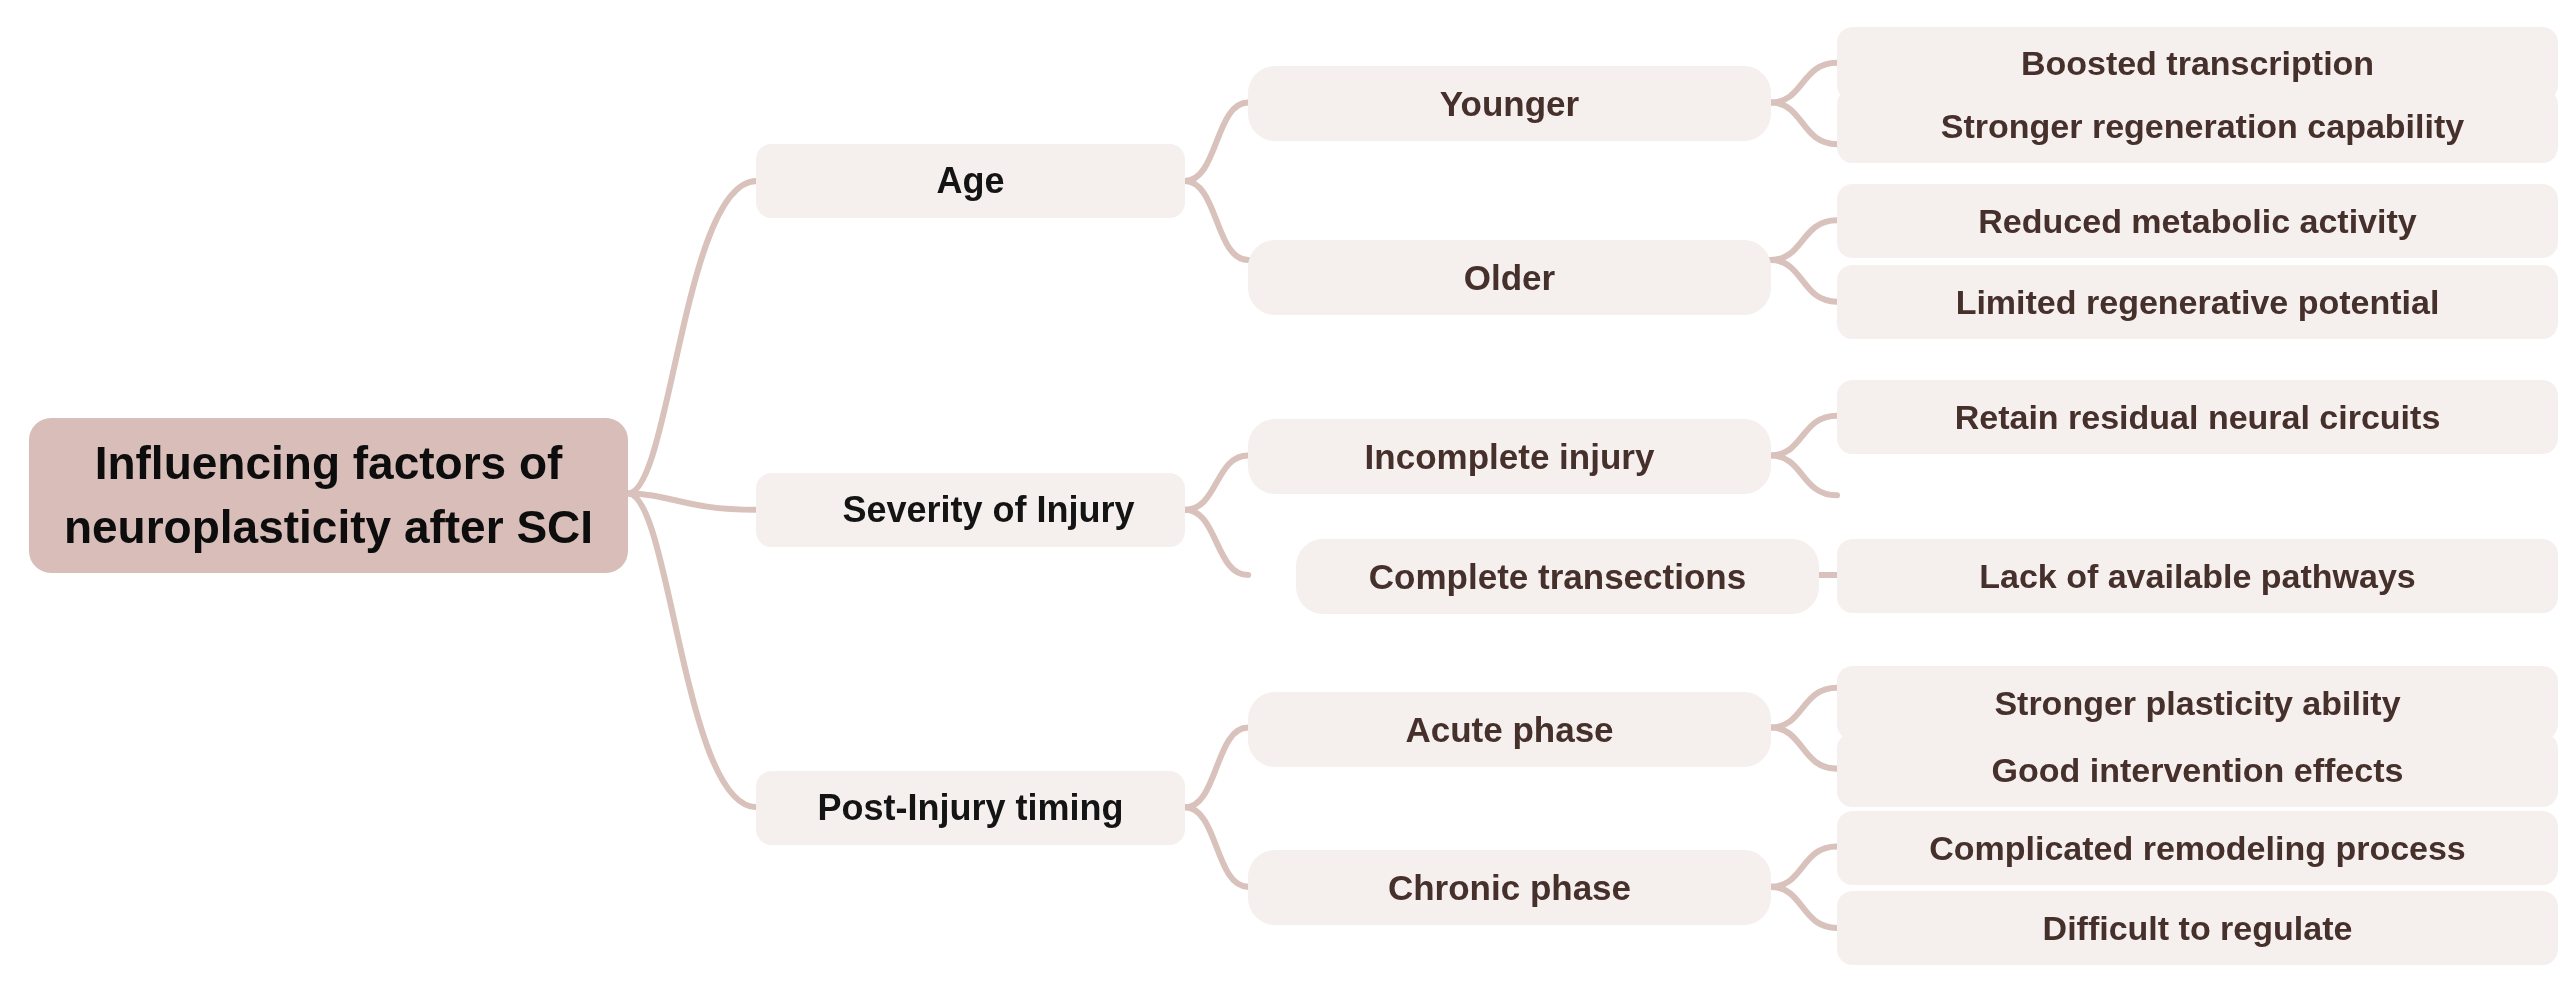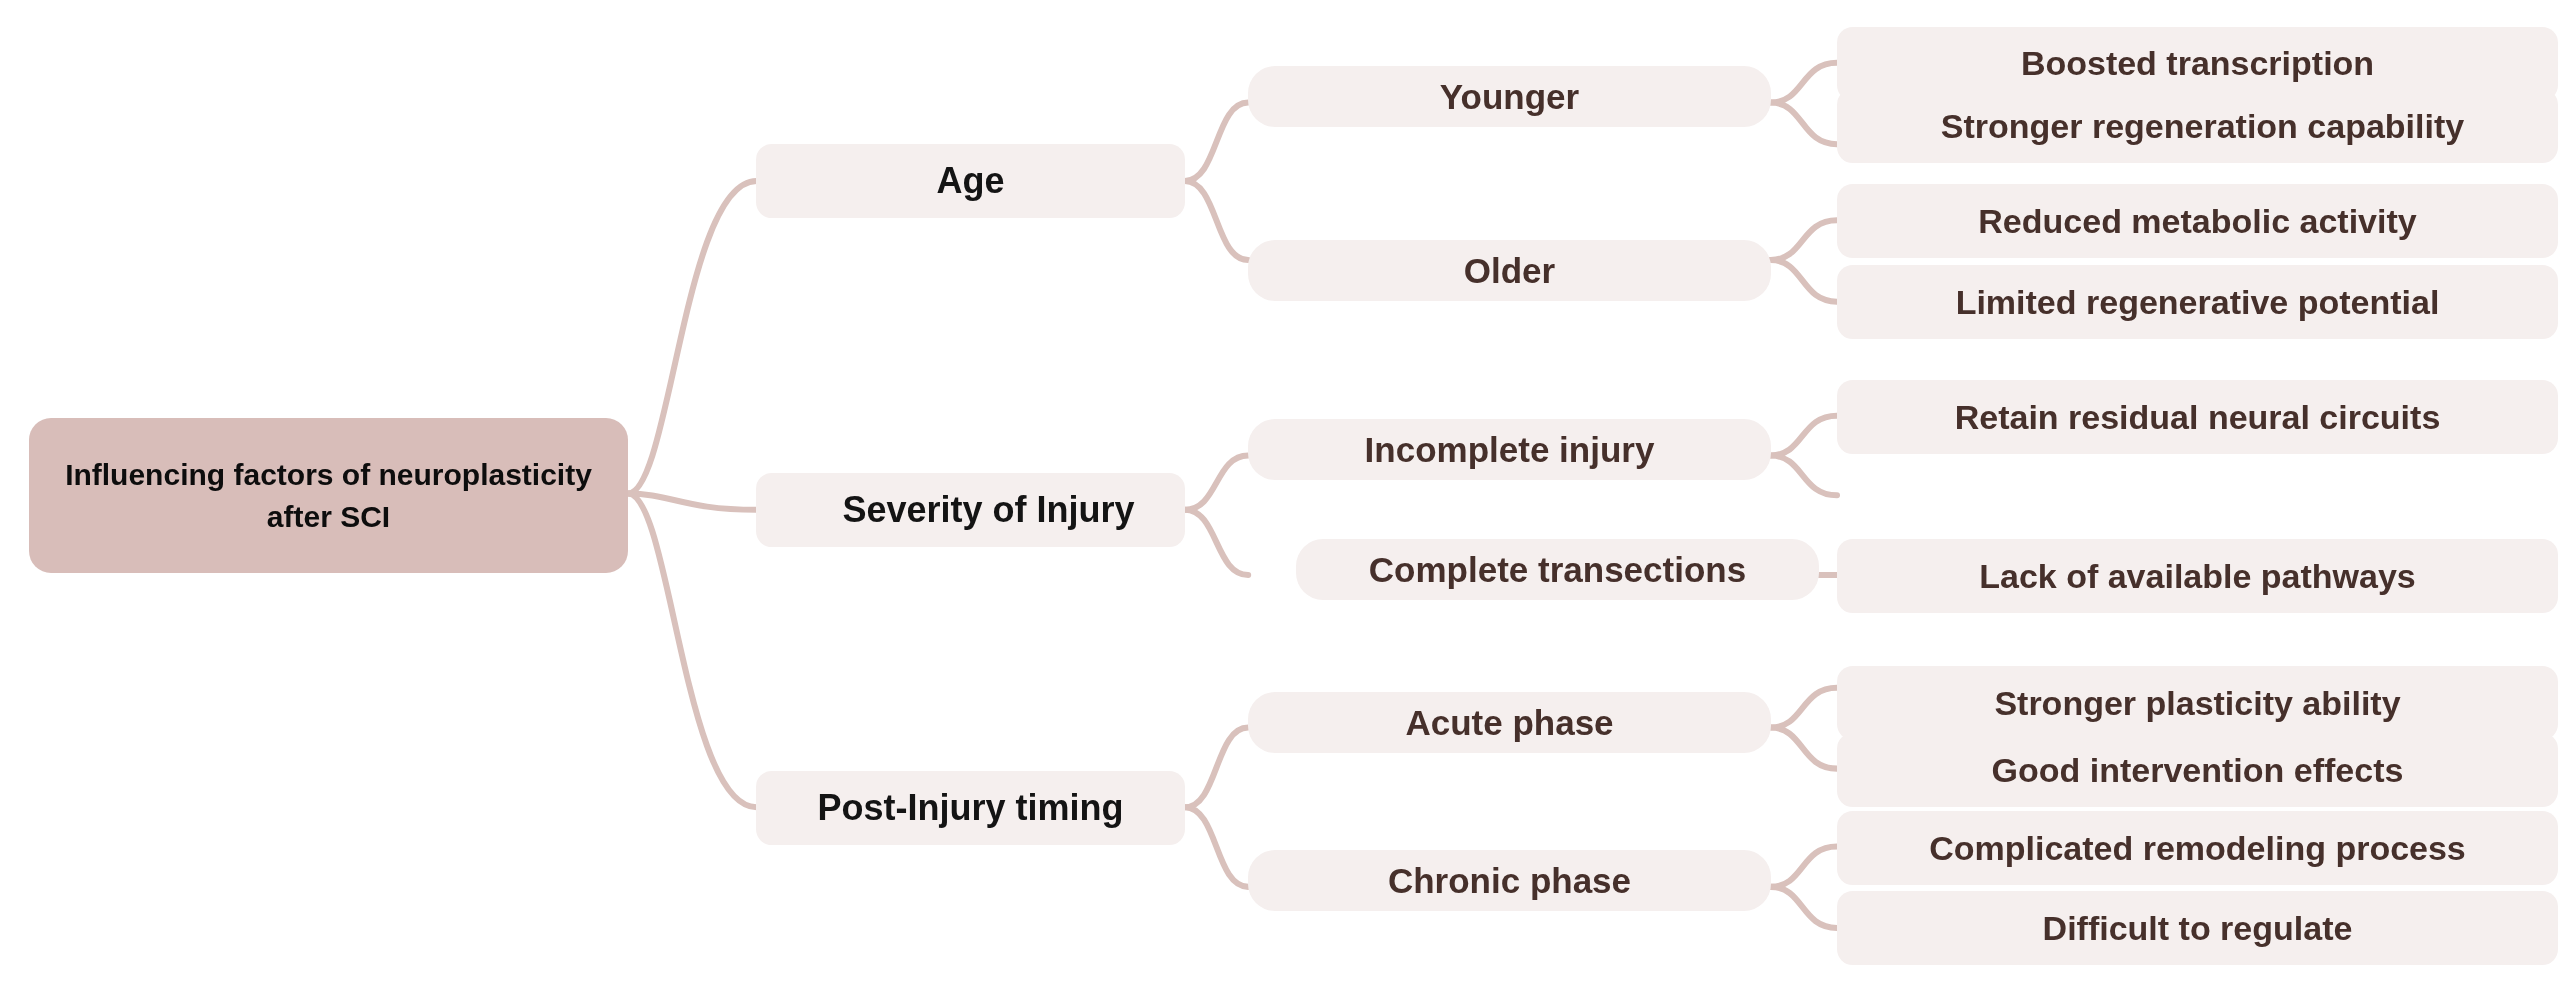--- a/index.html
+++ b/index.html
@@ -40,35 +40,35 @@
     text-align: center;
     box-sizing: border-box;
     font-weight: bold;
   }
   .node.root {
     left: 29px; top: 418px;
     width: 599px; height: 155px;
     background: var(--root-bg);
     border-radius: 22px;
     color: var(--root-text);
-    font-size: 30px;
+    font-size: 46px;
     line-height: 1.38;
     padding: 0 31px;
   }
   .node.branch {
     left: 756px;
     width: 429px; height: 74px;
     background: var(--node-bg);
     border-radius: 15.7px;
     color: var(--branch-text);
     font-size: 36px;
   }
   .node.sub {
     left: 1248px;
-    width: 523px; height: 61px;
+    width: 523px; height: 75px;
     background: var(--node-bg);
     border-radius: 27px;
     color: var(--detail-text);
     font-size: 35px;
     text-align: center;
   }
   .node.leaf {
     left: 1837px;
     width: 721px; height: 74px;
     background: var(--node-bg);

